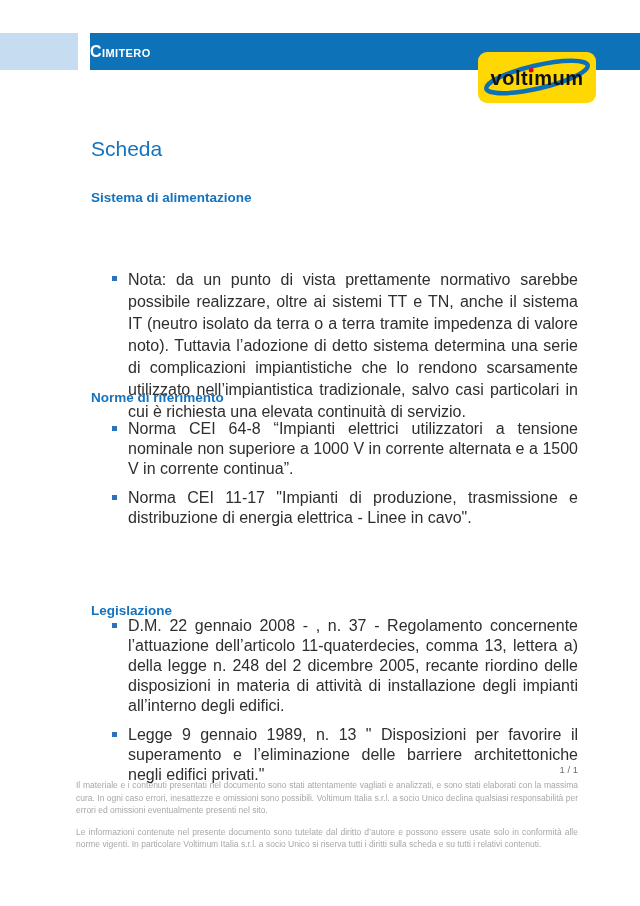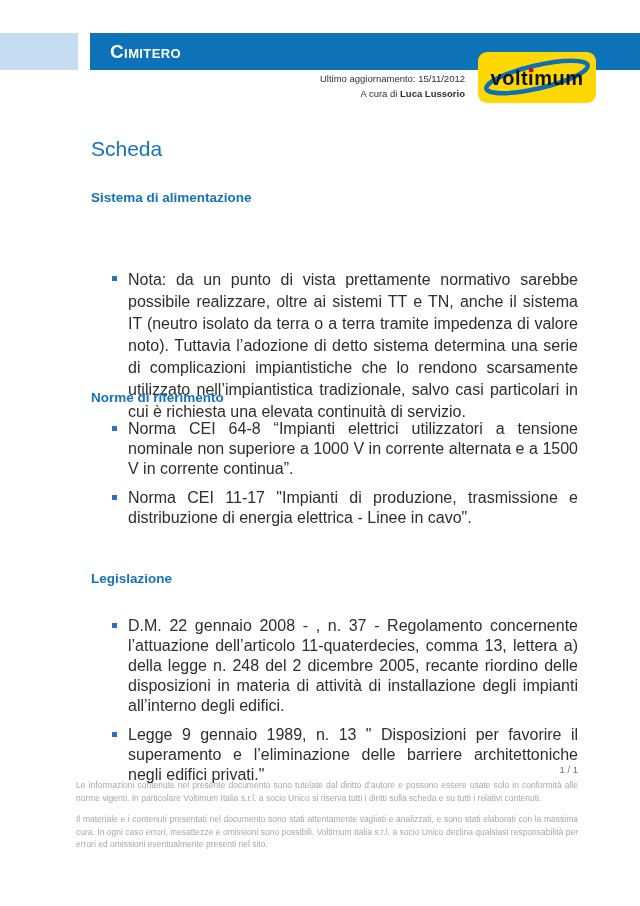--- a/index.html
+++ b/index.html
@@ -12,22 +12,22 @@
   .accent-block{
     position:absolute;left:0;top:33px;width:78px;height:37px;
     background:var(--light-blue);
   }
   .title-bar{
     position:absolute;left:90px;top:33px;right:0;height:37px;
     background:var(--bar-blue);
     display:flex;align-items:center;
   }
   .title-bar .doc-name{
-    color:#ffffff;font-weight:bold;font-size:19px;
-    font-variant:small-caps;letter-spacing:.4px;padding-left:20px;
+    color:#ffffff;font-weight:bold;font-size:16px;
+    font-variant:small-caps;letter-spacing:.4px;
   }
   .meta{
     position:absolute;top:71px;right:175px;text-align:right;
     font-size:9.5px;line-height:15px;color:#2f2f2f;
   }
   .meta .curator-name{font-weight:bold;}
   .logo{
     position:absolute;left:478px;top:52px;width:118px;height:63px;
   }
   
@@ -35,21 +35,21 @@
   .content > *{position:absolute;left:0;right:0;margin:0;}
   .doc-title{
     top:136px;color:var(--heading-blue);
     font-size:21px;font-weight:normal;line-height:26px;
   }
   .sec-h{
     color:var(--heading-blue);font-size:13.5px;font-weight:bold;line-height:17px;
   }
   .sec-h.s1{top:189px;}
   .sec-h.s2{top:389px;}
-  .sec-h.s3{top:570px;}
+  .sec-h.s3{top:602px;}
   .intro{top:231px;font-size:11.5px;line-height:21px;color:#2e2e2e;}
   ul.blist{
     list-style:none;padding:0 0 0 0;margin:0;
   }
   ul.blist li{
     position:relative;padding-left:37px;color:#2e2e2e;
     font-size:16px;text-align:justify;
   }
   ul.blist li::before{
     content:"";position:absolute;left:21px;top:7px;width:5px;height:5px;
@@ -74,24 +74,20 @@
 </head>
 <body>
 
 <div class="page">
 
   <div class="accent-block"></div>
   <div class="title-bar">
     <span class="doc-name">Cimitero</span>
   </div>
 
-  <div class="meta">
-    <div>Ultimo aggiornamento: 15/11/2012</div>
-    <div><span>A cura di </span><span class="curator-name">Luca Lussorio</span></div>
-  </div>
 
   <div class="logo">
     <svg width="118" height="51" viewBox="0 0 118 51">
       <rect x="0" y="0" width="118" height="51" rx="9" style="fill:var(--logo-yellow)"></rect>
       <ellipse cx="59" cy="25" rx="52" ry="11.5" fill="none" style="stroke:var(--logo-swoosh-blue)" stroke-width="4.5" transform="rotate(-13 59 25)"></ellipse>
       <text x="59" y="33" text-anchor="middle" font-family="Liberation Sans, DejaVu Sans, sans-serif" font-size="20" font-weight="bold" letter-spacing="0.5" fill="#111111">voltimum</text>
       <circle cx="53.2" cy="18.2" r="2.4" style="fill:var(--logo-dot-red)"></circle>
     </svg>
   </div>
 
@@ -111,17 +107,17 @@
 
     <h2 class="sec-h s3">Legislazione</h2>
     <ul class="blist leg">
       <li>D.M. 22 gennaio 2008 - , n. 37 - Regolamento concernente l’attuazione dell’articolo 11-quaterdecies, comma 13, lettera a) della legge n. 248 del 2 dicembre 2005, recante riordino delle disposizioni in materia di attività di installazione degli impianti all’interno degli edifici.</li>
       <li>Legge 9 gennaio 1989, n. 13 " Disposizioni per favorire il superamento e l’eliminazione delle barriere architettoniche negli edifici privati."</li>
     </ul>
   </div>
 
   <div class="page-num">1 / 1</div>
   <div class="footer">
+    <p>Il materiale e i contenuti presentati nel documento sono stati attentamente vagliati e analizzati, e sono stati elaborati con la massima cura. In ogni caso errori, inesattezze e omissioni sono possibili. Voltimum Italia s.r.l. a socio Unico declina qualsiasi responsabilità per errori ed omissioni eventualmente presenti nel sito.</p>
     <p>Le informazioni contenute nel presente documento sono tutelate dal diritto d’autore e possono essere usate solo in conformità alle norme vigenti. In particolare Voltimum Italia s.r.l. a socio Unico si riserva tutti i diritti sulla scheda e su tutti i relativi contenuti.</p>
-    <p>Il materiale e i contenuti presentati nel documento sono stati attentamente vagliati e analizzati, e sono stati elaborati con la massima cura. In ogni caso errori, inesattezze e omissioni sono possibili. Voltimum Italia s.r.l. a socio Unico declina qualsiasi responsabilità per errori ed omissioni eventualmente presenti nel sito.</p>
   </div>
 
 </div>
 
 </body></html>

